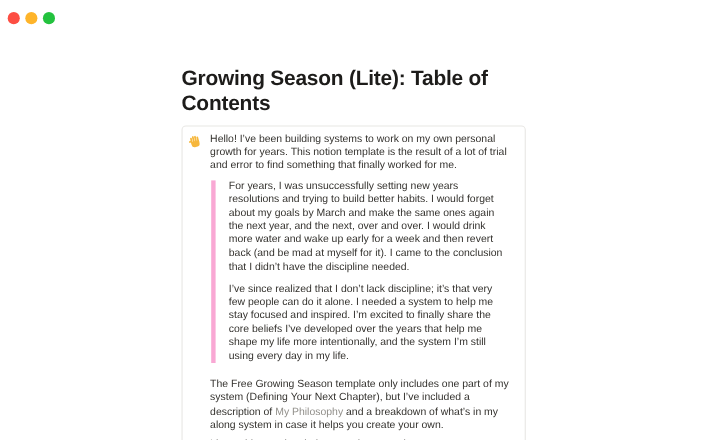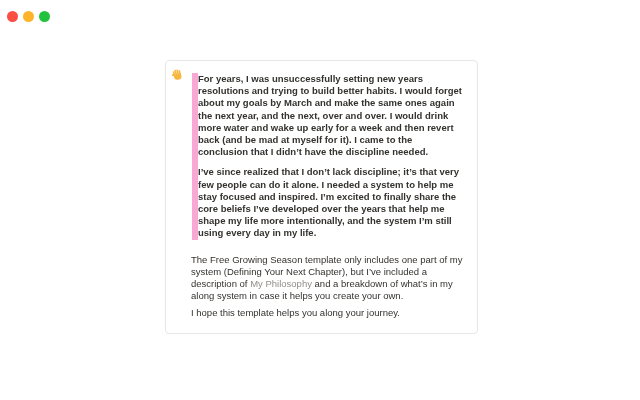--- a/index.html
+++ b/index.html
@@ -39,58 +39,59 @@
     background: #ffffff;
     padding: 6px 14px 8px 5px;
     display: flex;
     align-items: flex-start;
   }
   .emoji { width: 13px; height: 13px; flex: 0 0 13px; margin: 1px 7px 0 0; }
   .emoji svg, .emoji-sm svg { display: block; width: 100%; height: 100%; }
   .callout-body { flex: 1; font-size: 9.5px; line-height: 12.2px; color: #34322e; }
   .callout-body p { margin-bottom: 5px; }
   blockquote.quote {
-    border-left: 6px solid #f9a8d4;
-    padding-left: 0;
+    border-left: 4px solid #f9a8d4;
+    padding-left: 12px;
     margin: 6px 0 11px 1px;
-    font-weight: bold;
   }
   blockquote.quote p { margin-bottom: 8px; }
   blockquote.quote p:last-child { margin-bottom: 14px; }
   .page-link {
     color: #918f8a;
     text-decoration-color: rgba(55,53,47,0.2);
     cursor: pointer;
   }
 </style>
 </head>
 <body>
 
 <div class="traffic-lights">
   <span class="tl red"></span>
   <span class="tl yellow"></span>
   <span class="tl green"></span>
 </div>
 
 <div class="content">
+  <h1 class="page-title">Growing Season (Lite): Table of Contents</h1>
 
   <div class="callout">
     <span class="emoji">
       <svg viewBox="0 0 24 24" xmlns="http://www.w3.org/2000/svg">
         <g transform="rotate(-14 12 12)" fill="#f6b73c">
           <rect x="4.6" y="4.2" width="3" height="10" rx="1.5"></rect>
           <rect x="8.2" y="2.4" width="3" height="12" rx="1.5"></rect>
           <rect x="11.8" y="2.9" width="3" height="12" rx="1.5"></rect>
           <rect x="15.4" y="4.8" width="3" height="10" rx="1.5"></rect>
           <rect x="1.6" y="9.2" width="5" height="3.2" rx="1.6"></rect>
           <path d="M4.6 11.5 h13.8 v4.4 a6 5.6 0 0 1 -6 5.6 h-1.8 a6 5.6 0 0 1 -6 -5.6 z"></path>
         </g>
       </svg>
     </span>
     <div class="callout-body">
+      <p>Hello! I’ve been building systems to work on my own personal growth for years. This notion template is the result of a lot of trial and error to find something that finally worked for me.</p>
       <blockquote class="quote">
         <p>For years, I was unsuccessfully setting new years resolutions and trying to build better habits. I would forget about my goals by March and make the same ones again the next year, and the next, over and over. I would drink more water and wake up early for a week and then revert back (and be mad at myself for it). I came to the conclusion that I didn’t have the discipline needed.</p>
         <p>I’ve since realized that I don’t lack discipline; it’s that very few people can do it alone. I needed a system to help me stay focused and inspired. I’m excited to finally share the core beliefs I’ve developed over the years that help me shape my life more intentionally, and the system I’m still using every day in my life.</p>
       </blockquote>
       <p><span>The Free Growing Season template only includes one part of my system (Defining Your Next Chapter), but I’ve included a description of </span><span class="page-link">My Philosophy</span><span> and a breakdown of what’s in my along system in case it helps you create your own.</span></p>
       <p>I hope this template helps you along your journey.</p>
 
     </div>
   </div>
 

